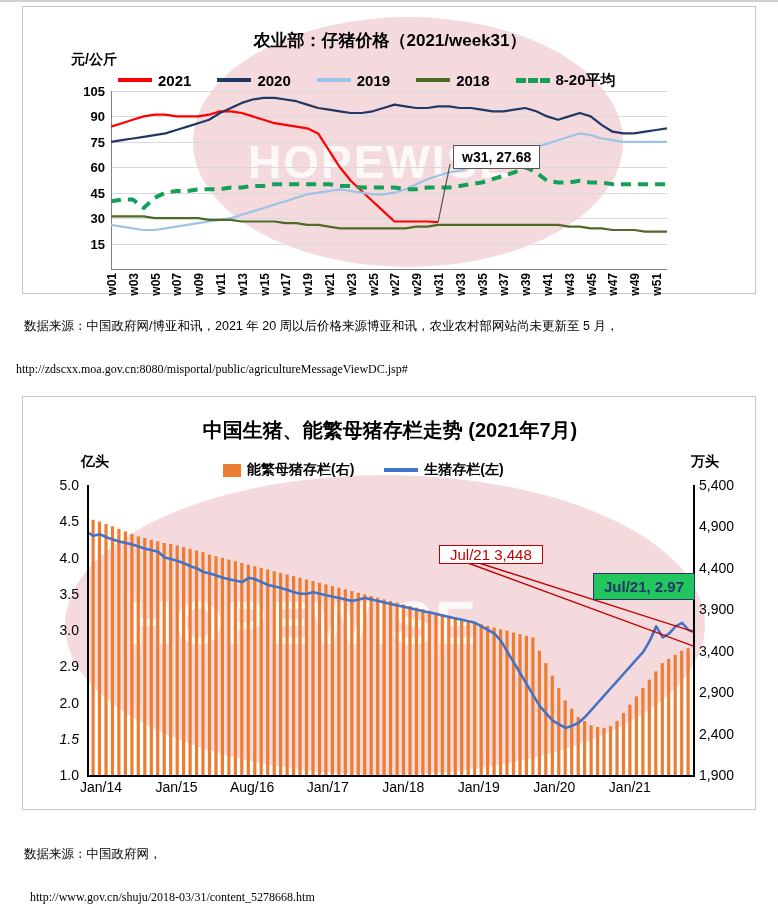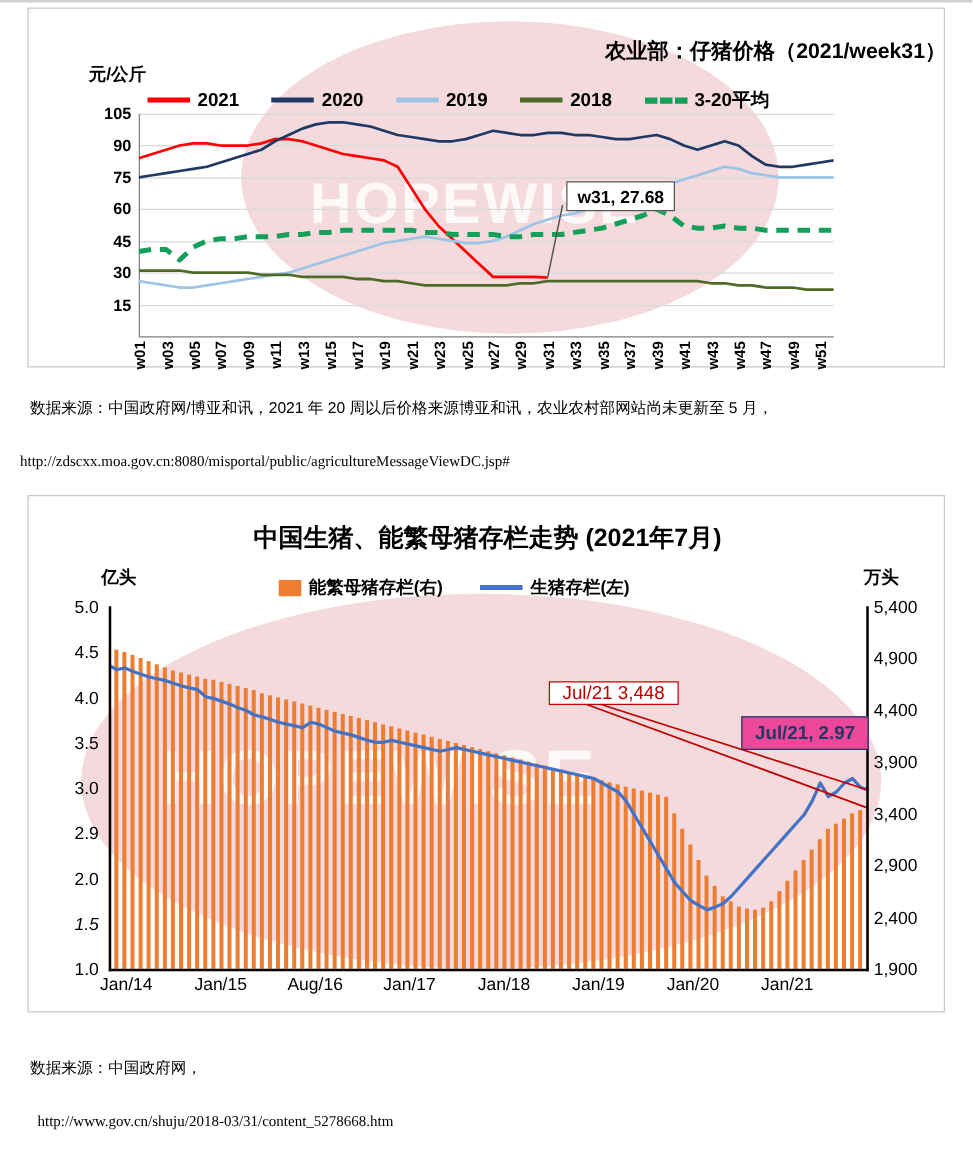--- a/index.html
+++ b/index.html
@@ -33,21 +33,21 @@
   .wm-ellipse{
     position:absolute;
     border-radius:50%;
     background:#f0cdd1;
     opacity:.75;
     pointer-events:none;
   }
 
   
   .c1-title{
-    position:absolute;left:0;top:22px;width:734px;text-align:right;
+    position:absolute;left:0;top:22px;width:734px;text-align:center;
     font-size:17px;font-weight:bold;
   }
   .c1-ylabel{position:absolute;left:48px;top:44px;font-size:14px;font-weight:bold;}
   .c1-legend{
     position:absolute;left:95px;top:62px;width:600px;height:22px;
     display:flex;align-items:center;gap:26px;font-size:15px;font-weight:bold;
   }
   .lg{display:flex;align-items:center;gap:6px;}
   .lg .swatch{width:34px;height:4px;display:inline-block;}
   .lg .swatch.dash{height:0;border-top:5px dashed #15a05a;}
@@ -92,21 +92,21 @@
   .c2-yaxis-r div{position:absolute;left:6px;font-size:14px;transform:translateY(-50%);}
   .c2-xaxis{position:absolute;left:64px;top:382px;width:608px;height:22px;}
   .c2-xaxis span{position:absolute;font-size:14px;transform:translateX(-50%);}
   .callout2a{
     position:absolute;left:416px;top:148px;
     border:1.5px solid #c00000;background:#fff;padding:0 10px;
     font-size:15px;font-weight:normal;color:#c00000;
   }
   .callout2b{
     position:absolute;left:570px;top:176px;
-    border:1.5px solid #203864;background:#ec4899;padding:4px 10px;
+    border:1.5px solid #203864;background:#22c55e;padding:4px 10px;
     font-size:15px;font-weight:bold;color:#203864;
   }
 </style>
 </head>
 <body>
 
 <div class="topline"></div>
 
 <div class="panel" id="panel1">
 
@@ -128,21 +128,21 @@
     <span class="lg">
       <span class="swatch" style="background:#9dc3e6;"></span>
       <span>2019</span>
     </span>
     <span class="lg">
       <span class="swatch" style="background:#4d6b27;"></span>
       <span>2018</span>
     </span>
     <span class="lg">
       <span class="swatch dash"></span>
-      <span>3-20平均</span>
+      <span>8-20平均</span>
     </span>
   </div>
 
   <div class="c1-yaxis" id="c1-yaxis">
       <div style="top: 158.571px;">15</div>
       <div style="top: 133.143px;">30</div>
       <div style="top: 107.714px;">45</div>
       <div style="top: 82.2857px;">60</div>
       <div style="top: 56.8571px;">75</div>
       <div style="top: 31.4286px;">90</div>

